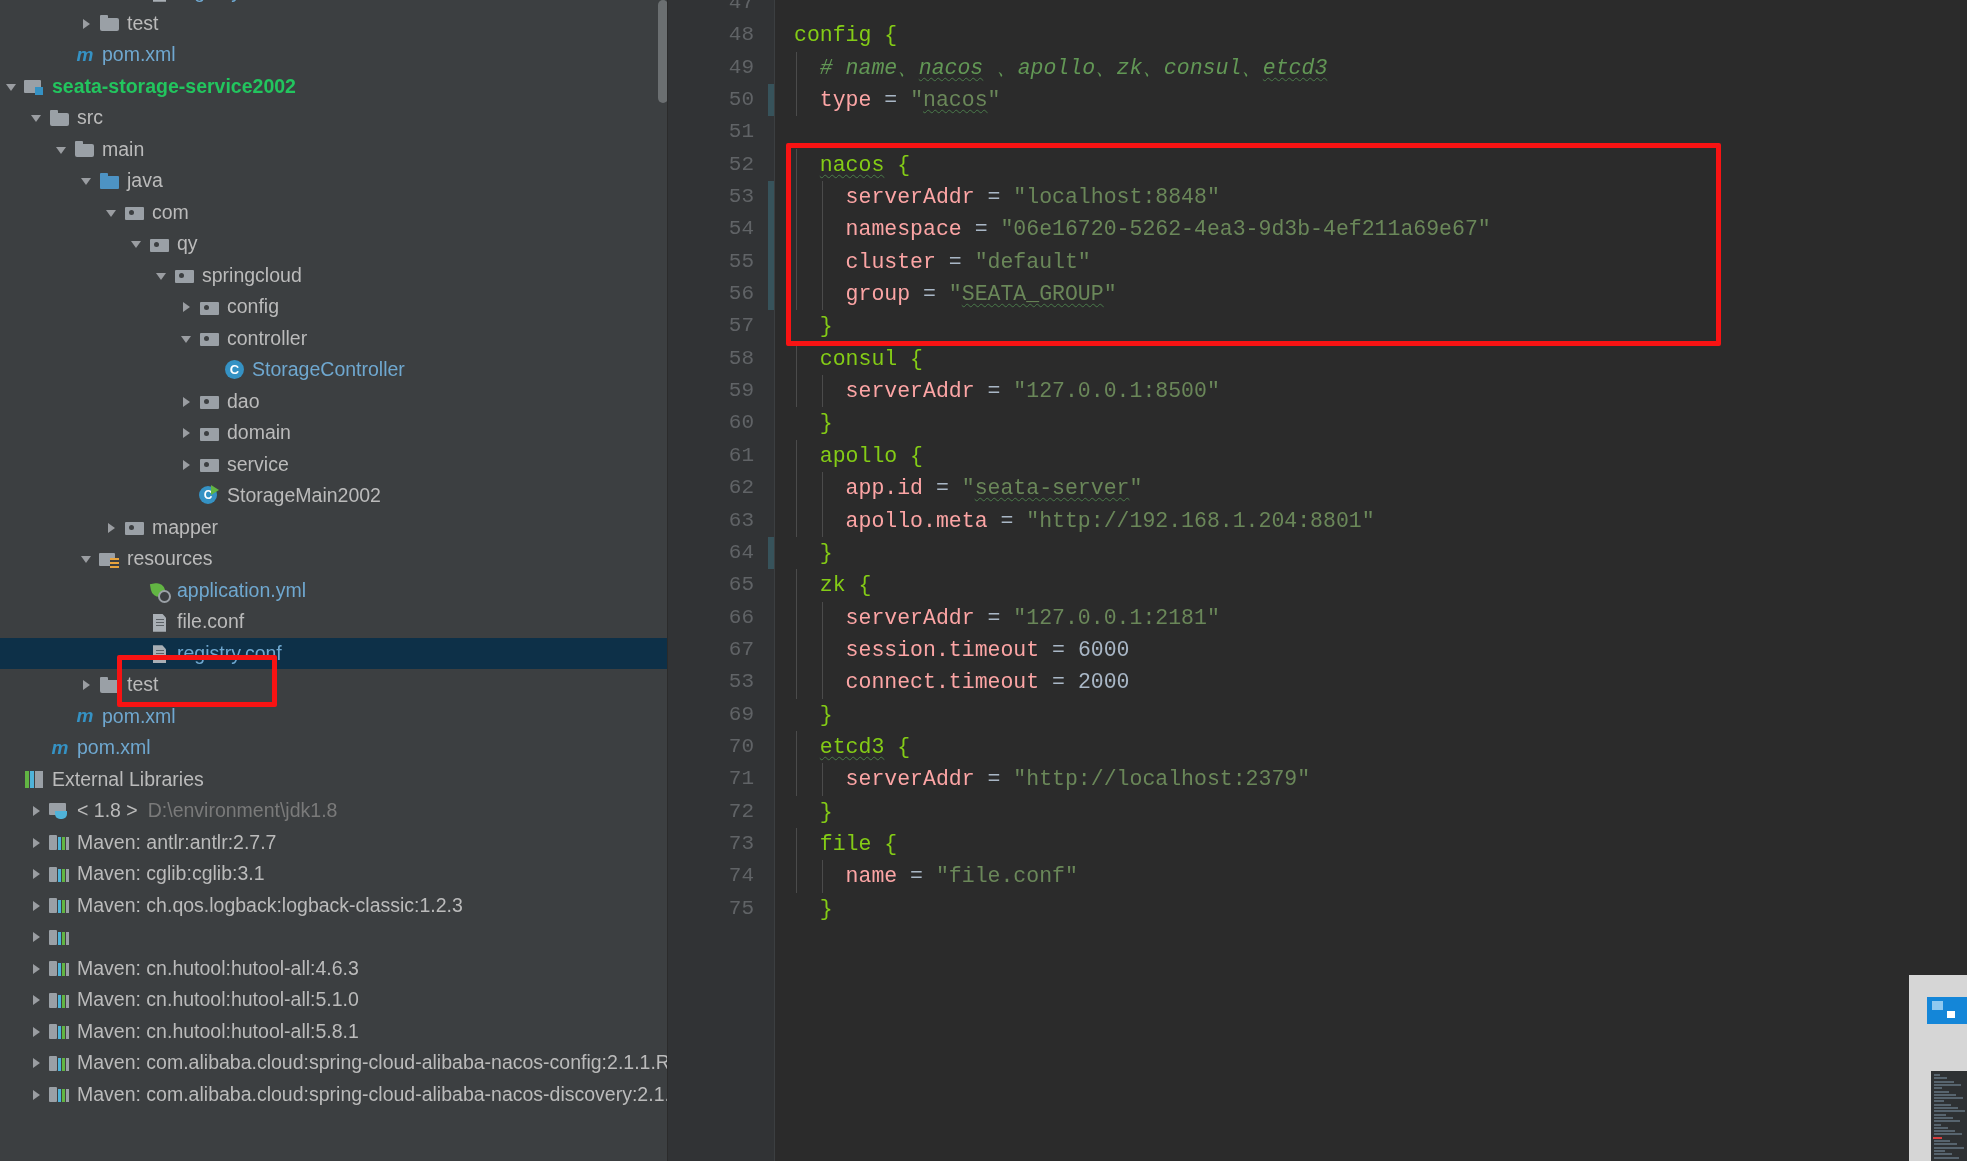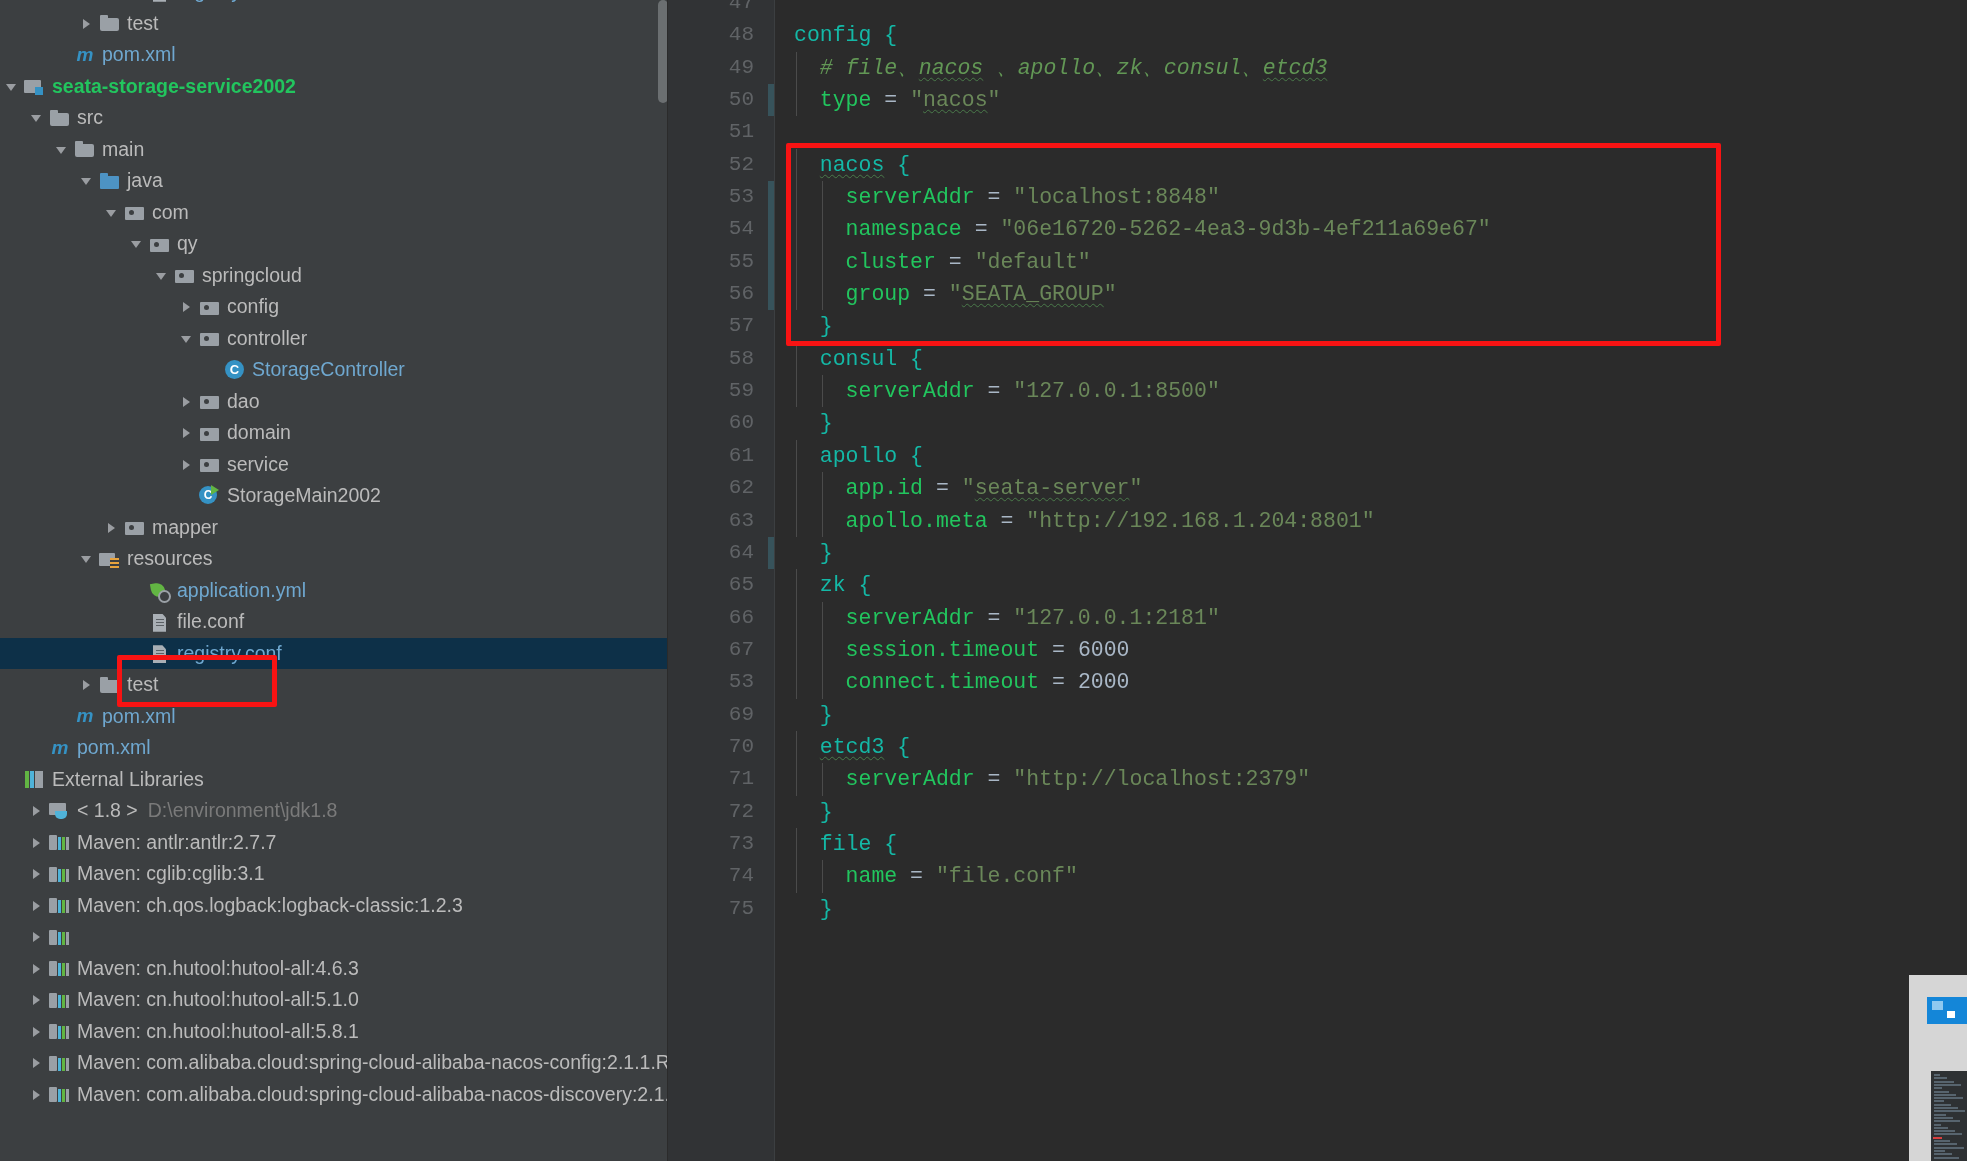--- a/index.html
+++ b/index.html
@@ -166,22 +166,22 @@
     font-size:21.5px;
   }
   .lnum{
     position:absolute;left:0;top:0;width:86px;text-align:right;
     color:#606366;font-size:21px;
     font-family:"Liberation Mono","DejaVu Sans Mono",monospace;
   }
   .ctext{position:absolute;left:126px;top:0;}
   .chg{position:absolute;left:100px;top:0;width:6px;height:32.35px;background:#37535b;}
 
-  .k-def{color:#14b8a6;}
-  .k-key{color:#22c55e;}
+  .k-def{color:#84cc16;}
+  .k-key{color:#fca5a5;}
   .k-str{color:#6a8759;}
   .k-cmt{color:#629755;font-style:italic;}
   .k-num{color:#a9b7c6;}
   .k-op{color:#a9b7c6;}
   .squig{
     text-decoration:underline;
     text-decoration-style:wavy;
     text-decoration-color:#4a7a4a;
     text-decoration-thickness:1px;
     text-underline-offset:3px;
@@ -445,21 +445,21 @@
     </div>
     <div id="tree-divider"></div>
   </div>
 
   <div id="editor-panel">
     <div id="gutter"></div>
     <div id="gutter-border"></div>
     <div class="code-rows" id="code-rows">
         <div class="crow"><div class="lnum">47</div><div class="ctext"></div></div>
         <div class="crow"><div class="lnum">48</div><div class="ctext"><span class="k-def">config {</span></div></div>
-        <div class="crow"><div class="lnum">49</div><div class="indent-guide" style="left: 128px;"></div><div class="ctext"><span class="k-def">  </span><span class="k-cmt"># file、</span><span class="k-cmt squig">nacos</span><span class="k-cmt"> 、apollo、zk、consul、</span><span class="k-cmt squig">etcd3</span></div></div>
+        <div class="crow"><div class="lnum">49</div><div class="indent-guide" style="left: 128px;"></div><div class="ctext"><span class="k-def">  </span><span class="k-cmt"># name、</span><span class="k-cmt squig">nacos</span><span class="k-cmt"> 、apollo、zk、consul、</span><span class="k-cmt squig">etcd3</span></div></div>
         <div class="crow"><div class="chg"></div><div class="lnum">50</div><div class="indent-guide" style="left: 128px;"></div><div class="ctext"><span class="k-def">  </span><span class="k-key">type</span><span class="k-op"> = </span><span class="k-str">"</span><span class="k-str squig">nacos</span><span class="k-str">"</span></div></div>
         <div class="crow"><div class="lnum">51</div><div class="ctext"></div></div>
         <div class="crow"><div class="lnum">52</div><div class="indent-guide" style="left: 128px;"></div><div class="ctext"><span class="k-def">  </span><span class="k-def squig">nacos</span><span class="k-def"> {</span></div></div>
         <div class="crow"><div class="chg"></div><div class="lnum">53</div><div class="indent-guide" style="left: 128px;"></div><div class="indent-guide" style="left: 153.9px;"></div><div class="ctext"><span class="k-def">    </span><span class="k-key">serverAddr</span><span class="k-op"> = </span><span class="k-str">"localhost:8848"</span></div></div>
         <div class="crow"><div class="chg"></div><div class="lnum">54</div><div class="indent-guide" style="left: 128px;"></div><div class="indent-guide" style="left: 153.9px;"></div><div class="ctext"><span class="k-def">    </span><span class="k-key">namespace</span><span class="k-op"> = </span><span class="k-str">"06e16720-5262-4ea3-9d3b-4ef211a69e67"</span></div></div>
         <div class="crow"><div class="chg"></div><div class="lnum">55</div><div class="indent-guide" style="left: 128px;"></div><div class="indent-guide" style="left: 153.9px;"></div><div class="ctext"><span class="k-def">    </span><span class="k-key">cluster</span><span class="k-op"> = </span><span class="k-str">"default"</span></div></div>
         <div class="crow"><div class="chg"></div><div class="lnum">56</div><div class="indent-guide" style="left: 128px;"></div><div class="indent-guide" style="left: 153.9px;"></div><div class="ctext"><span class="k-def">    </span><span class="k-key">group</span><span class="k-op"> = </span><span class="k-str">"</span><span class="k-str squig">SEATA_GROUP</span><span class="k-str">"</span></div></div>
         <div class="crow"><div class="lnum">57</div><div class="ctext"><span class="k-def">  }</span></div></div>
         <div class="crow"><div class="lnum">58</div><div class="indent-guide" style="left: 128px;"></div><div class="ctext"><span class="k-def">  consul {</span></div></div>
         <div class="crow"><div class="lnum">59</div><div class="indent-guide" style="left: 128px;"></div><div class="indent-guide" style="left: 153.9px;"></div><div class="ctext"><span class="k-def">    </span><span class="k-key">serverAddr</span><span class="k-op"> = </span><span class="k-str">"127.0.0.1:8500"</span></div></div>

